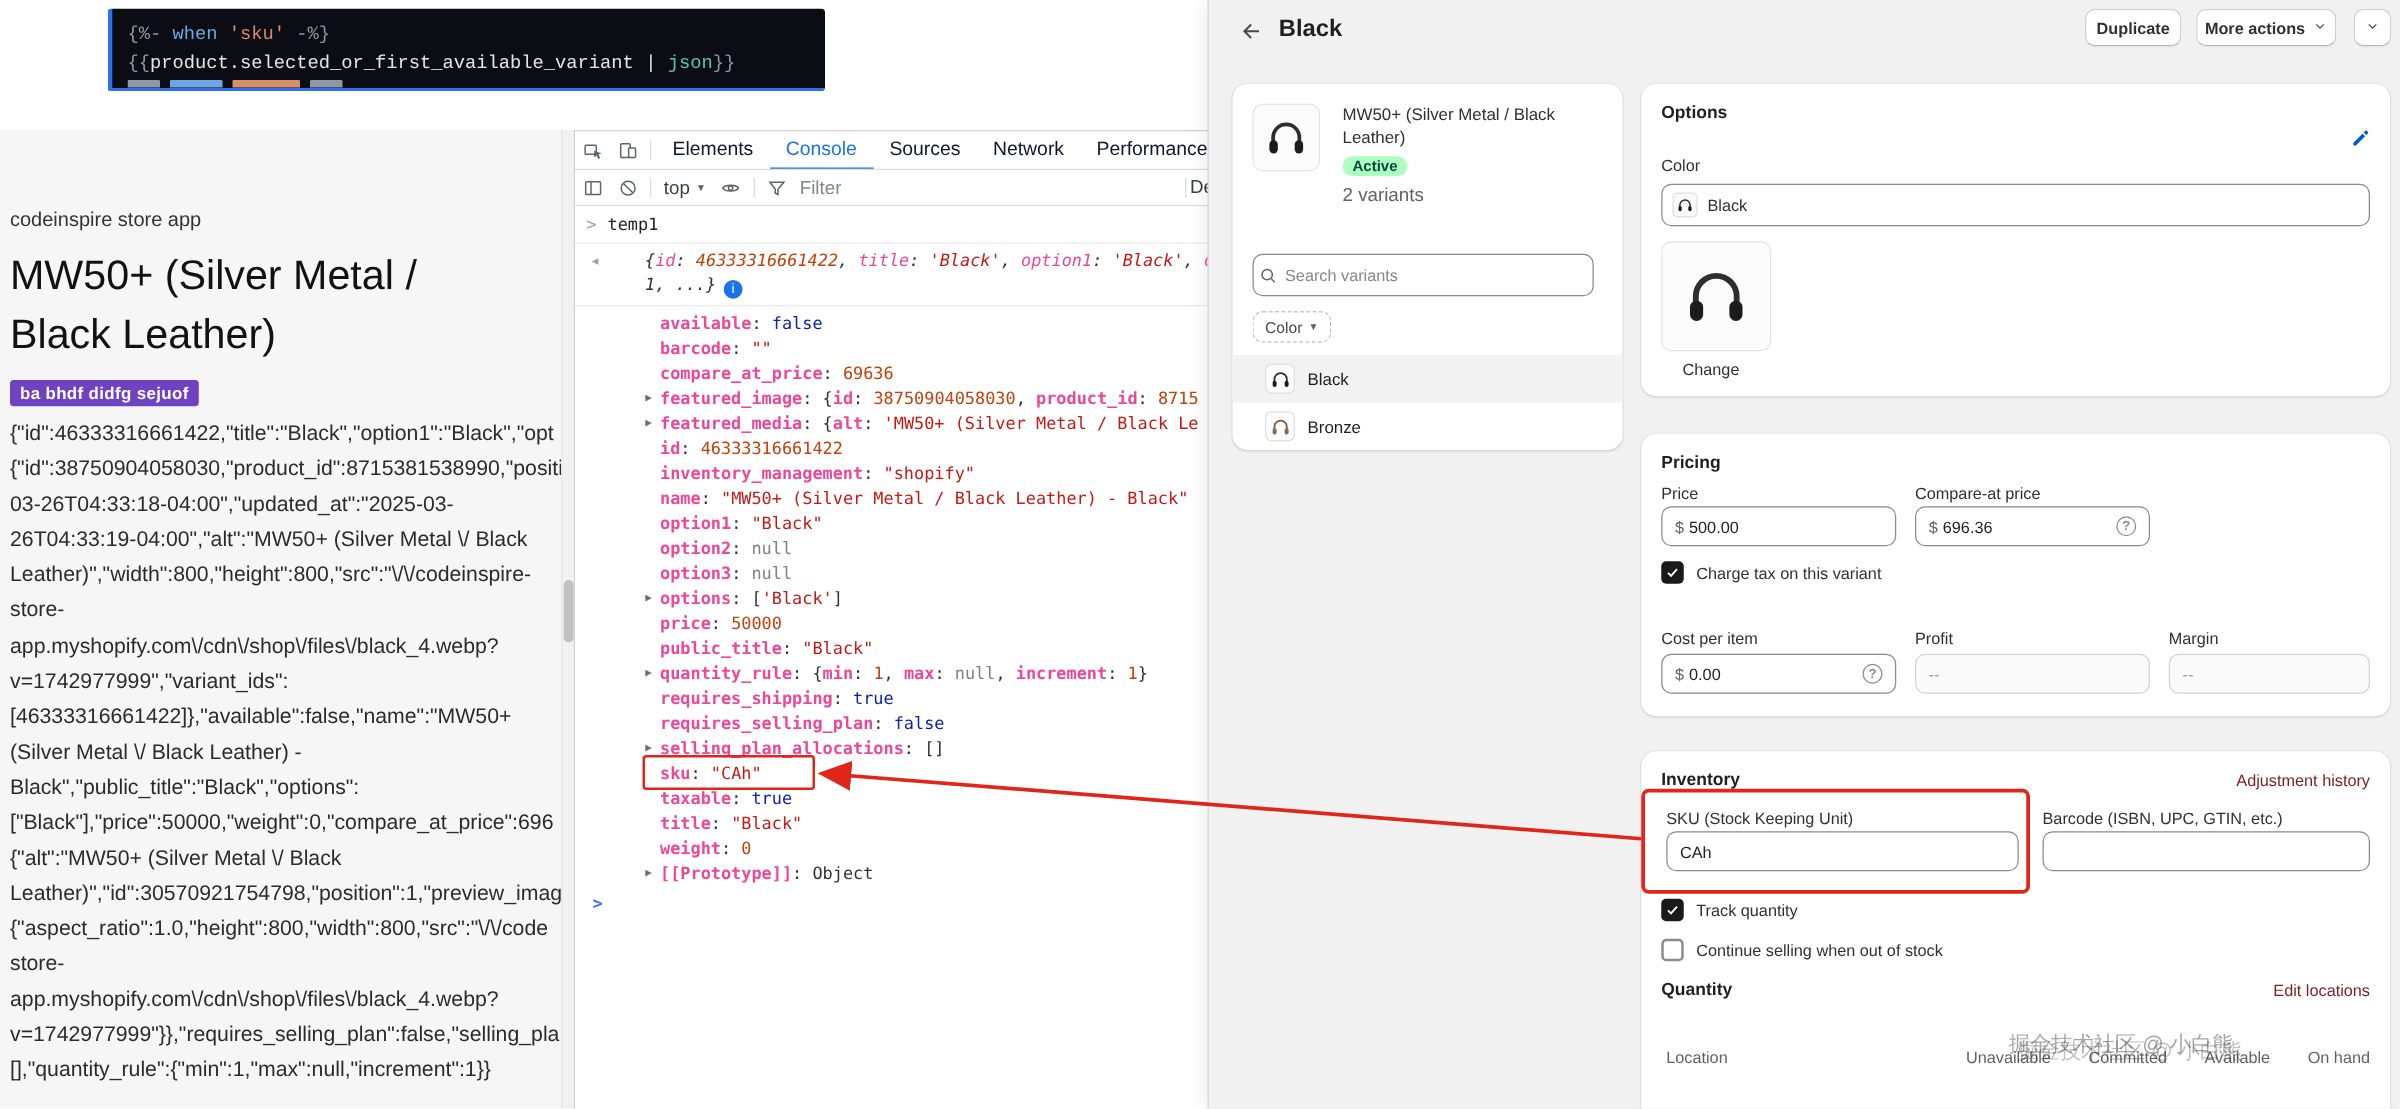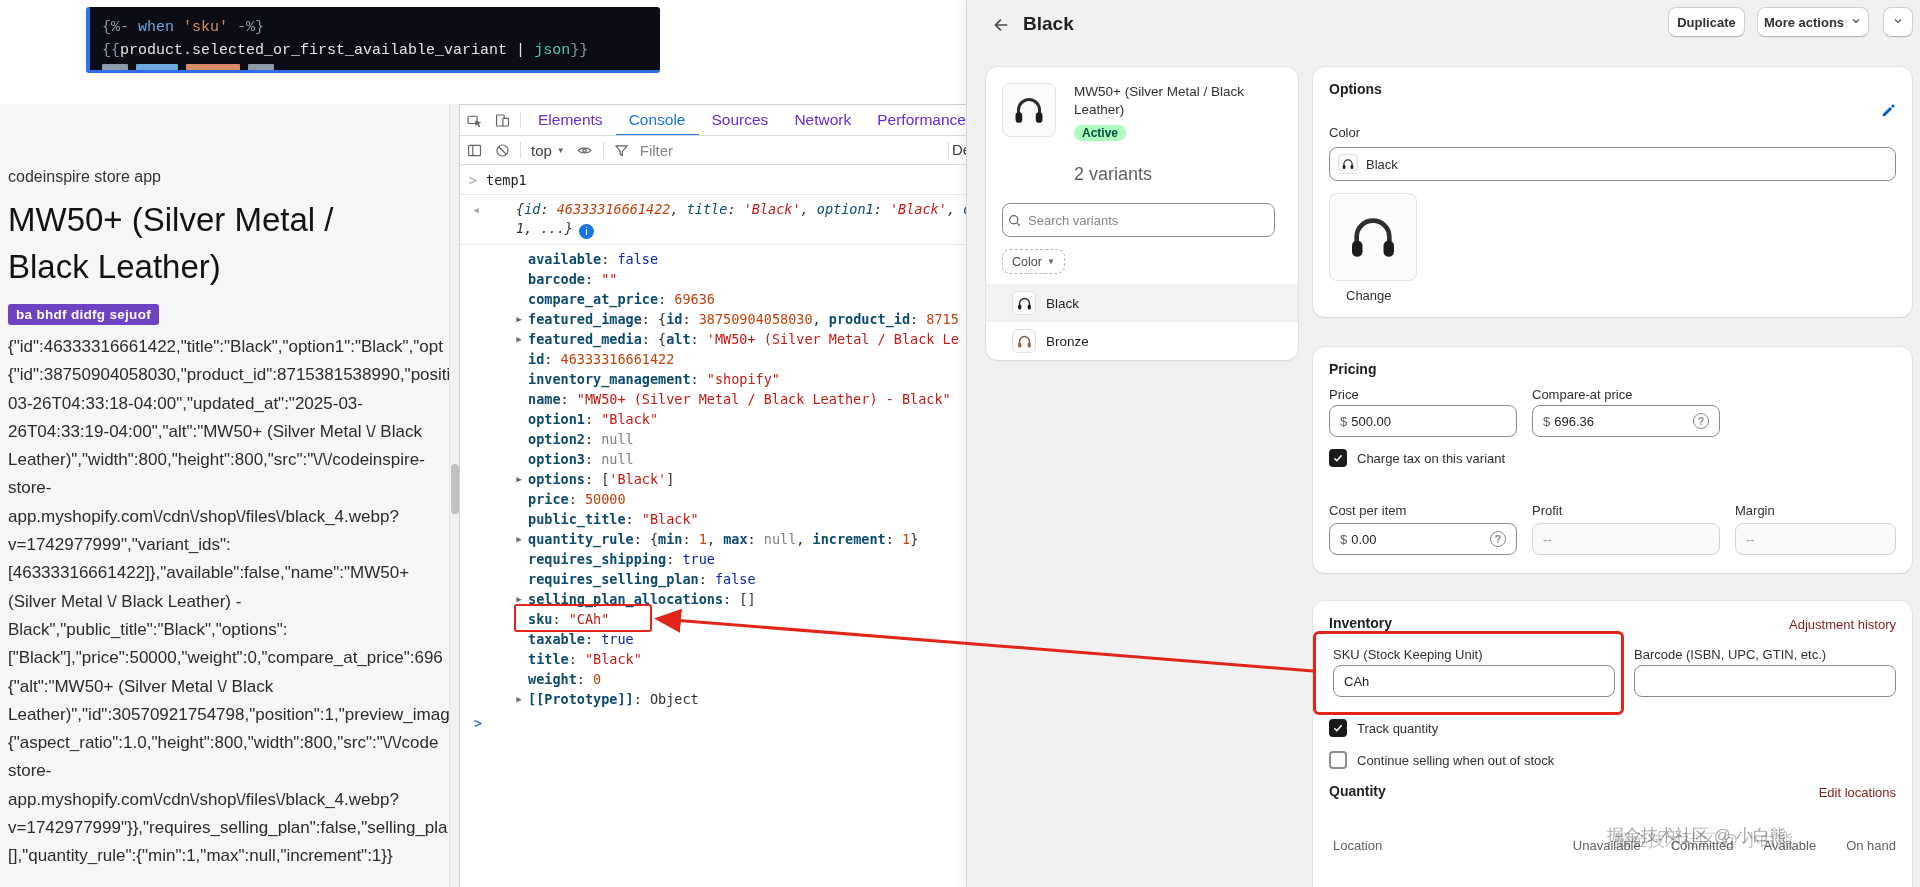--- a/index.html
+++ b/index.html
@@ -17,39 +17,39 @@
 
 #page-scrollbar{position:absolute;left:449px;top:104px;width:10px;height:783px;background:#f1f1f1;border-left:1px solid #e4e4e4}
 #page-scrollbar .thumb{position:absolute;left:1px;top:360px;width:8px;height:50px;background:#c1c1c1;border-radius:4px}
 
 
 #devtools{position:absolute;left:459px;top:104px;width:508px;height:783px;background:#fff;border-left:1px solid #d0d0d0;border-top:1px solid #d0d0d0;display:flex;flex-direction:column}
 .dt-tabbar{height:31px;border-bottom:1px solid #dadce0;display:flex;align-items:center;flex:none;overflow:hidden}
 .dt-ic{width:28px;height:26px;display:flex;align-items:center;justify-content:center;flex:none}
 .dt-ic svg{width:17px;height:17px;stroke:#5f6368;fill:none;stroke-width:1.4}
 .dt-sep{width:1px;height:16px;background:#dadce0;margin:0 4px;flex:none}
-.dt-tab{padding:0 13px;font-size:15.5px;color:#6d28d9;height:31px;line-height:30px;flex:none;white-space:nowrap}
+.dt-tab{padding:0 13px;font-size:15.5px;color:#0f172a;height:31px;line-height:30px;flex:none;white-space:nowrap}
 .dt-tab.sel{color:#1a73e8;box-shadow:inset 0 -2px 0 #1a73e8}
 .dt-toolbar{height:29px;border-bottom:1px solid #dadce0;display:flex;align-items:center;flex:none;position:relative;overflow:hidden;font-size:15px;color:#3c4043}
 .dt-top{display:flex;align-items:center;gap:5px;padding:0 6px;white-space:nowrap}
 .caret{font-size:8px;color:#5f6368}
 .dt-filter{color:#80868b;margin-left:4px;white-space:nowrap}
 .dt-levels{position:absolute;left:492px;top:5px;white-space:nowrap;color:#3c4043}
 #console{flex:1;font-family:"DejaVu Sans Mono",monospace;font-size:13.5px;color:#303030;position:relative;overflow:hidden;background:#fff}
 .echo-row{height:30px;border-bottom:1px solid #ebebeb;display:flex;align-items:center;color:#202124}
 .echo-chev{color:#9aa0a6;width:26px;text-align:center}
 .result-block{border-bottom:1px solid #ebebeb;padding:5px 0;position:relative;font-style:italic}
 .ret-arrow{position:absolute;left:12px;top:6px;color:#9aa0a6;font-style:normal}
 .pline{margin-left:56px;line-height:19px;white-space:nowrap}
 .pline .ck{font-weight:400}
 .info-i{display:inline-block;width:15px;height:15px;border-radius:50%;background:#1a73e8;color:#fff;font-size:11px;line-height:15px;text-align:center;font-style:normal;margin-left:6px;vertical-align:-2px;font-family:"Liberation Sans",sans-serif}
 #props{padding-top:4px}
 .crow{height:20px;line-height:20px;padding-left:68px;position:relative;white-space:nowrap;overflow:hidden}
 .tri{position:absolute;left:52px;top:0;width:14px;text-align:center;color:#6e6e6e;font-size:9px}
-.ck{color:#0c4a6e;font-weight:600}
+.ck{color:#ec4899;font-weight:600}
 .cn{color:#c2410c}
 .cs{color:#c41a16}
 .cb{color:#0d22aa}
 .cnull{color:#808080}
 .cp{color:#303030}
 .prompt-row{margin-top:6px;padding-left:14px;color:#3b78e7;font-weight:700}
 
 
 #code-overlay{position:absolute;left:86px;top:7px;width:574px;height:66px;background:#0b0c14;border-left:4px solid #2f6feb;border-bottom:3px solid #2f6feb;border-radius:3px;padding:9px 0 0 12px;font-family:Liberation Mono, monospace;font-size:15px;line-height:23px;overflow:hidden;white-space:nowrap}
 .tok-gray{color:#8f98a8}.tok-kw{color:#6fa8e0}.tok-str{color:#d78d67}.tok-plain{color:#e6e6e6}.tok-filter{color:#57c7b0}
@@ -70,21 +70,21 @@
 #card-variants{left:19px;top:67px;width:312px;height:293px;overflow:hidden}
 #card-options{left:346px;top:67px;width:599px;height:250px}
 #card-pricing{left:346px;top:347px;width:599px;height:226px}
 #card-inventory{left:346px;top:601px;width:599px;height:340px;overflow:hidden}
 .card-title{position:absolute;left:16px;top:14px;font-size:14px;font-weight:700;color:#1f1f1f}
 .vhead{position:absolute;left:16px;top:16px;display:flex;gap:18px}
 .vthumb{width:54px;height:54px;border:1px solid #e3e3e3;border-radius:8px;background:#fbfbfb;display:flex;align-items:center;justify-content:center;flex:none}
 .vthumb svg{width:36px;height:36px}
 .vtitle{font-size:13.5px;line-height:18px;color:#303030;width:170px}
 .badge-active{display:inline-block;margin-top:6px;background:#affebf;color:#014b40;font-size:12px;font-weight:600;padding:1px 8px;border-radius:8px}
-.vcount{margin-top:23px;font-size:18px;color:#616161}
+.vcount{margin-top:6px;font-size:15px;color:#616161}
 .vsearch{position:absolute;left:16px;top:136px;width:273px;height:34px;border:1px solid #8a8a8a;border-radius:8px;background:#fff;display:flex;align-items:center;padding:0 4px;gap:6px}
 .vsearch svg{width:15px;height:15px;stroke:#616161;fill:none;stroke-width:1.6;flex:none}
 .vsearch input{border:none;outline:none;font-size:13px;color:#303030;width:100%;background:transparent}
 .vsearch input::placeholder{color:#878787}
 .vfilter{position:absolute;left:16px;top:182px;height:25px;border:1px dashed #b5b5b5;border-radius:8px;display:inline-flex;align-items:center;gap:5px;padding:0 9px;font-size:12.5px;color:#4a4a4a;background:#fff}
 .vrow{position:absolute;left:0;width:312px;height:38px;display:flex;align-items:center;gap:10px;padding-left:26px;font-size:13.5px;color:#1f1f1f}
 .vrow .rthumb{width:24px;height:24px;border:1px solid #e0e0e0;border-radius:5px;background:#fbfbfb;display:flex;align-items:center;justify-content:center;flex:none}
 .rthumb svg{width:17px;height:17px}
 #vrow-black{top:217px;background:#f2f2f2}
 #vrow-bronze{top:255px}

